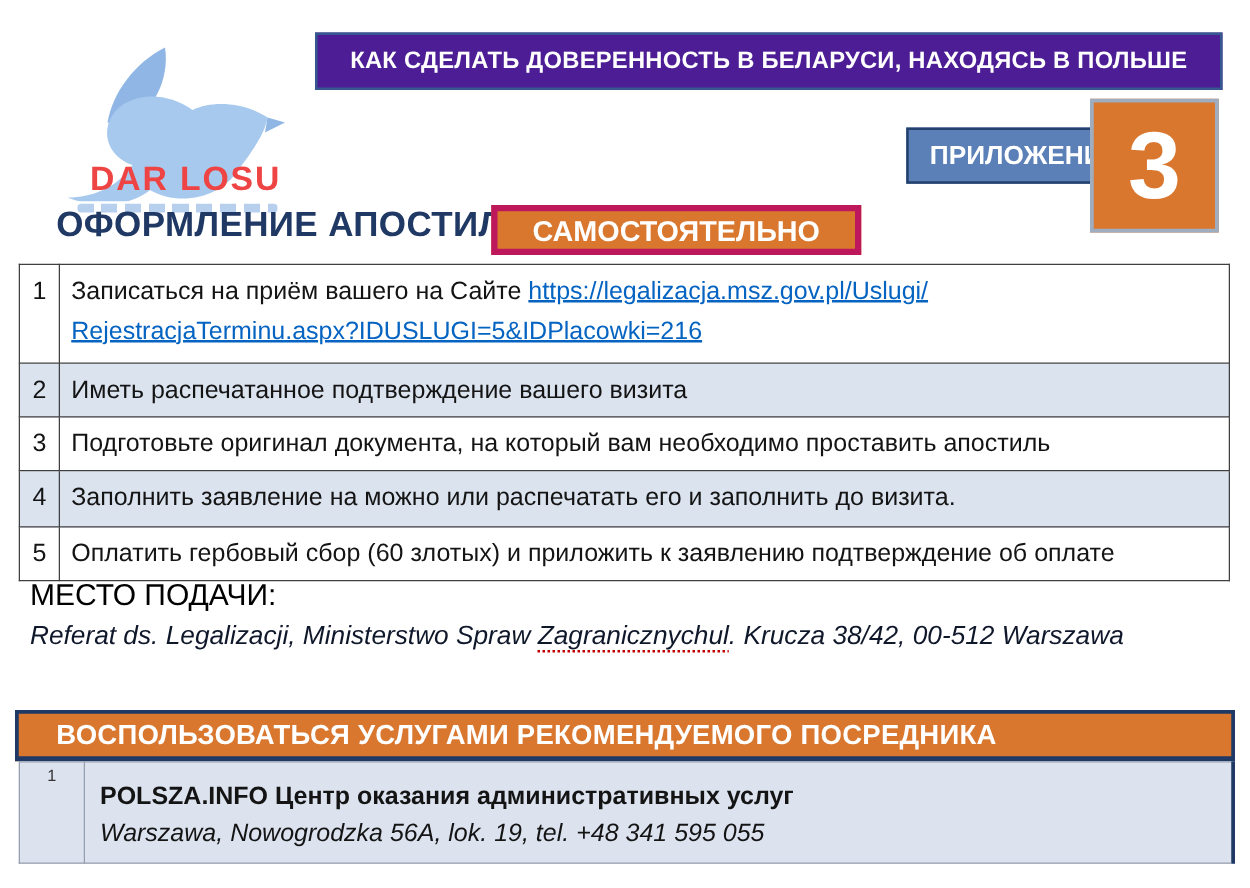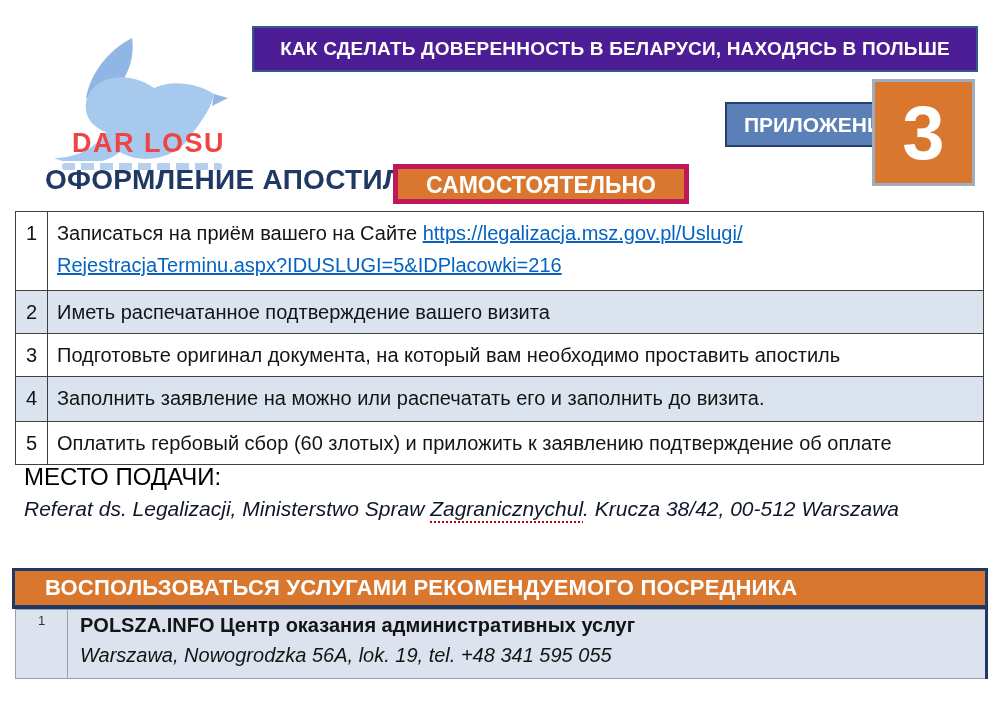--- a/index.html
+++ b/index.html
@@ -55,21 +55,21 @@
   
   .orange-banner { position:absolute; left:12px; top:568px; width:976px; height:41px;
     background:#d9772f; border:3px solid #1f3864; border-bottom-width:4px;
     display:flex; align-items:center; padding-left:30px; }
   .orange-banner span { color:#ffffff; font-weight:bold; font-size:22px; letter-spacing:0.2px; }
 
   
   .agent { position:absolute; left:15px; top:609px; width:973px; border-collapse:collapse; background:#dce3ef; }
   .agent td { border:1px solid #97a0ae; vertical-align:top; }
   .agent td.num { width:52px; text-align:center; font-size:13px; color:#333; padding-top:3px; }
-  .agent td.content { padding:0 12px 8px 12px; font-size:20px; color:#141414; line-height:30px;
+  .agent td.content { padding:12px 12px 8px 12px; font-size:20px; color:#141414; line-height:30px;
     border-right:3px solid #1f3864; }
   .agent .name { font-weight:bold; }
   .agent .details { font-style:italic; }
 </style>
 </head>
 <body>
 
 <div class="slide">
 
   <div class="top-banner">

